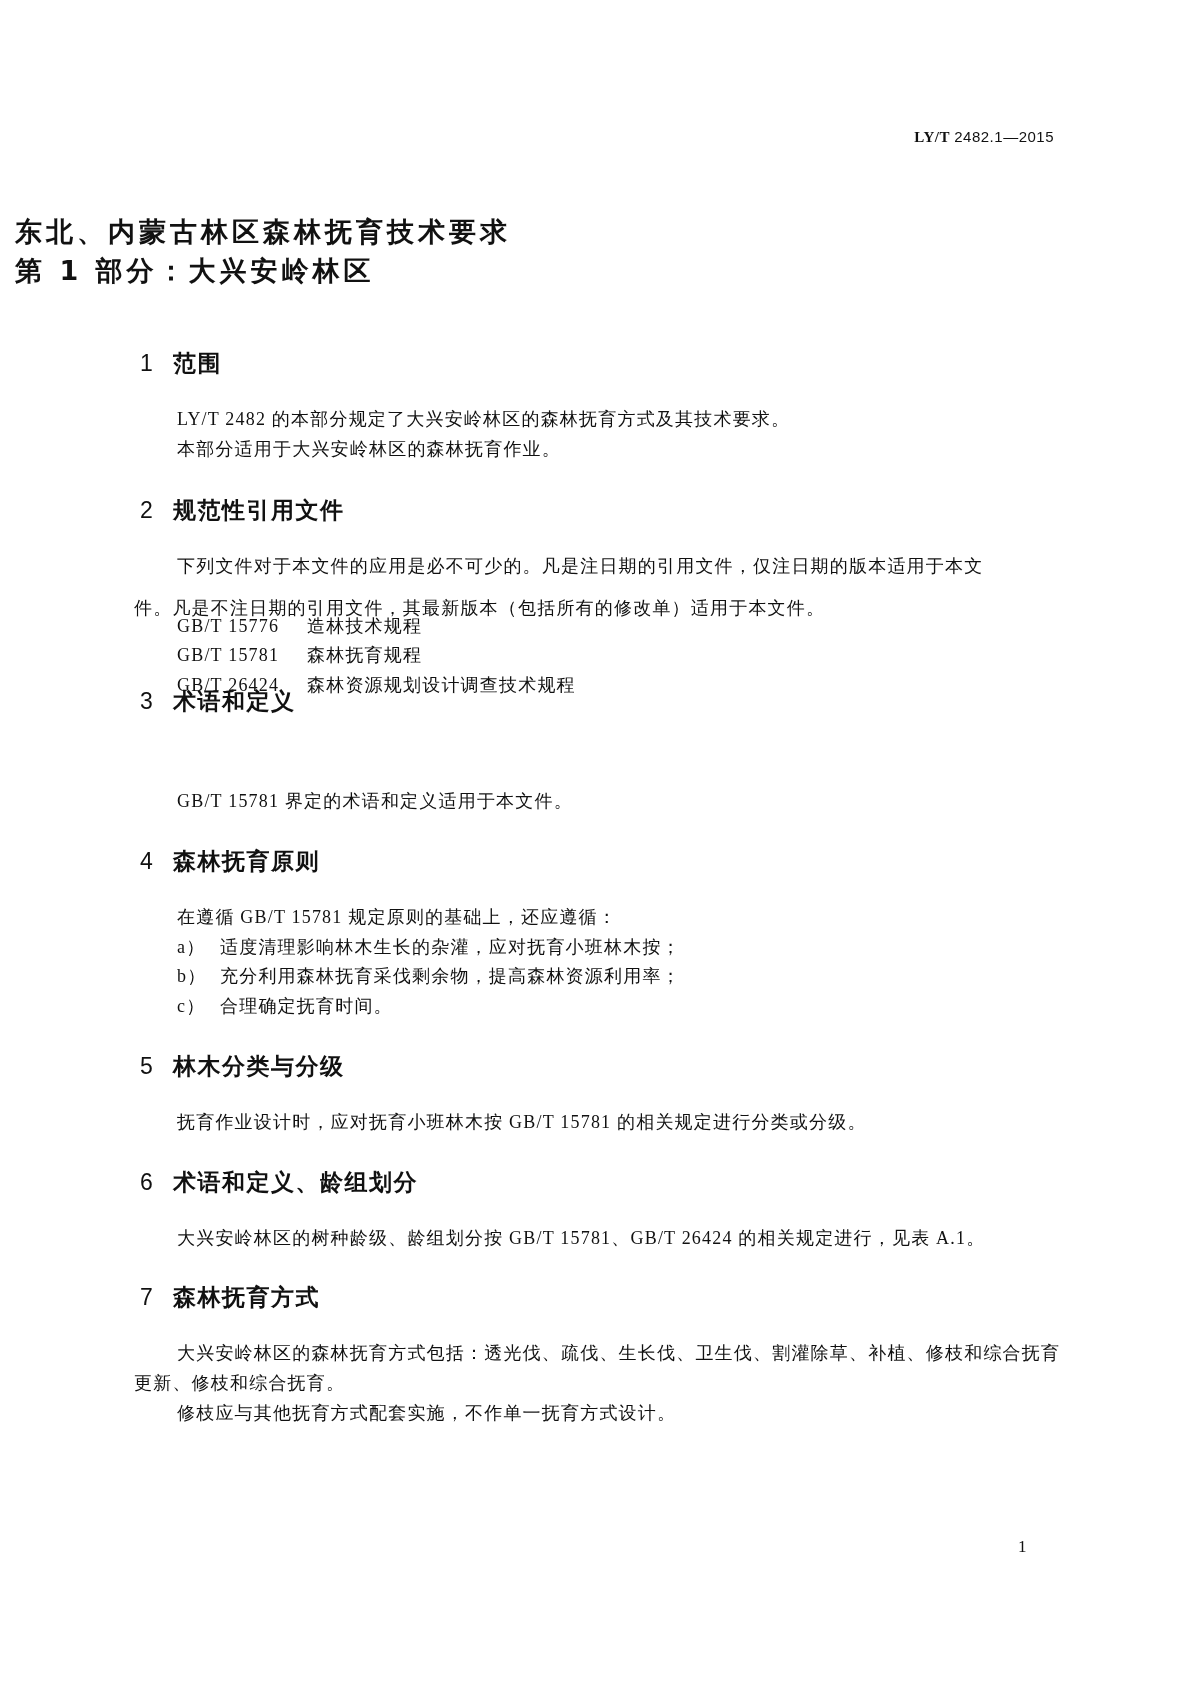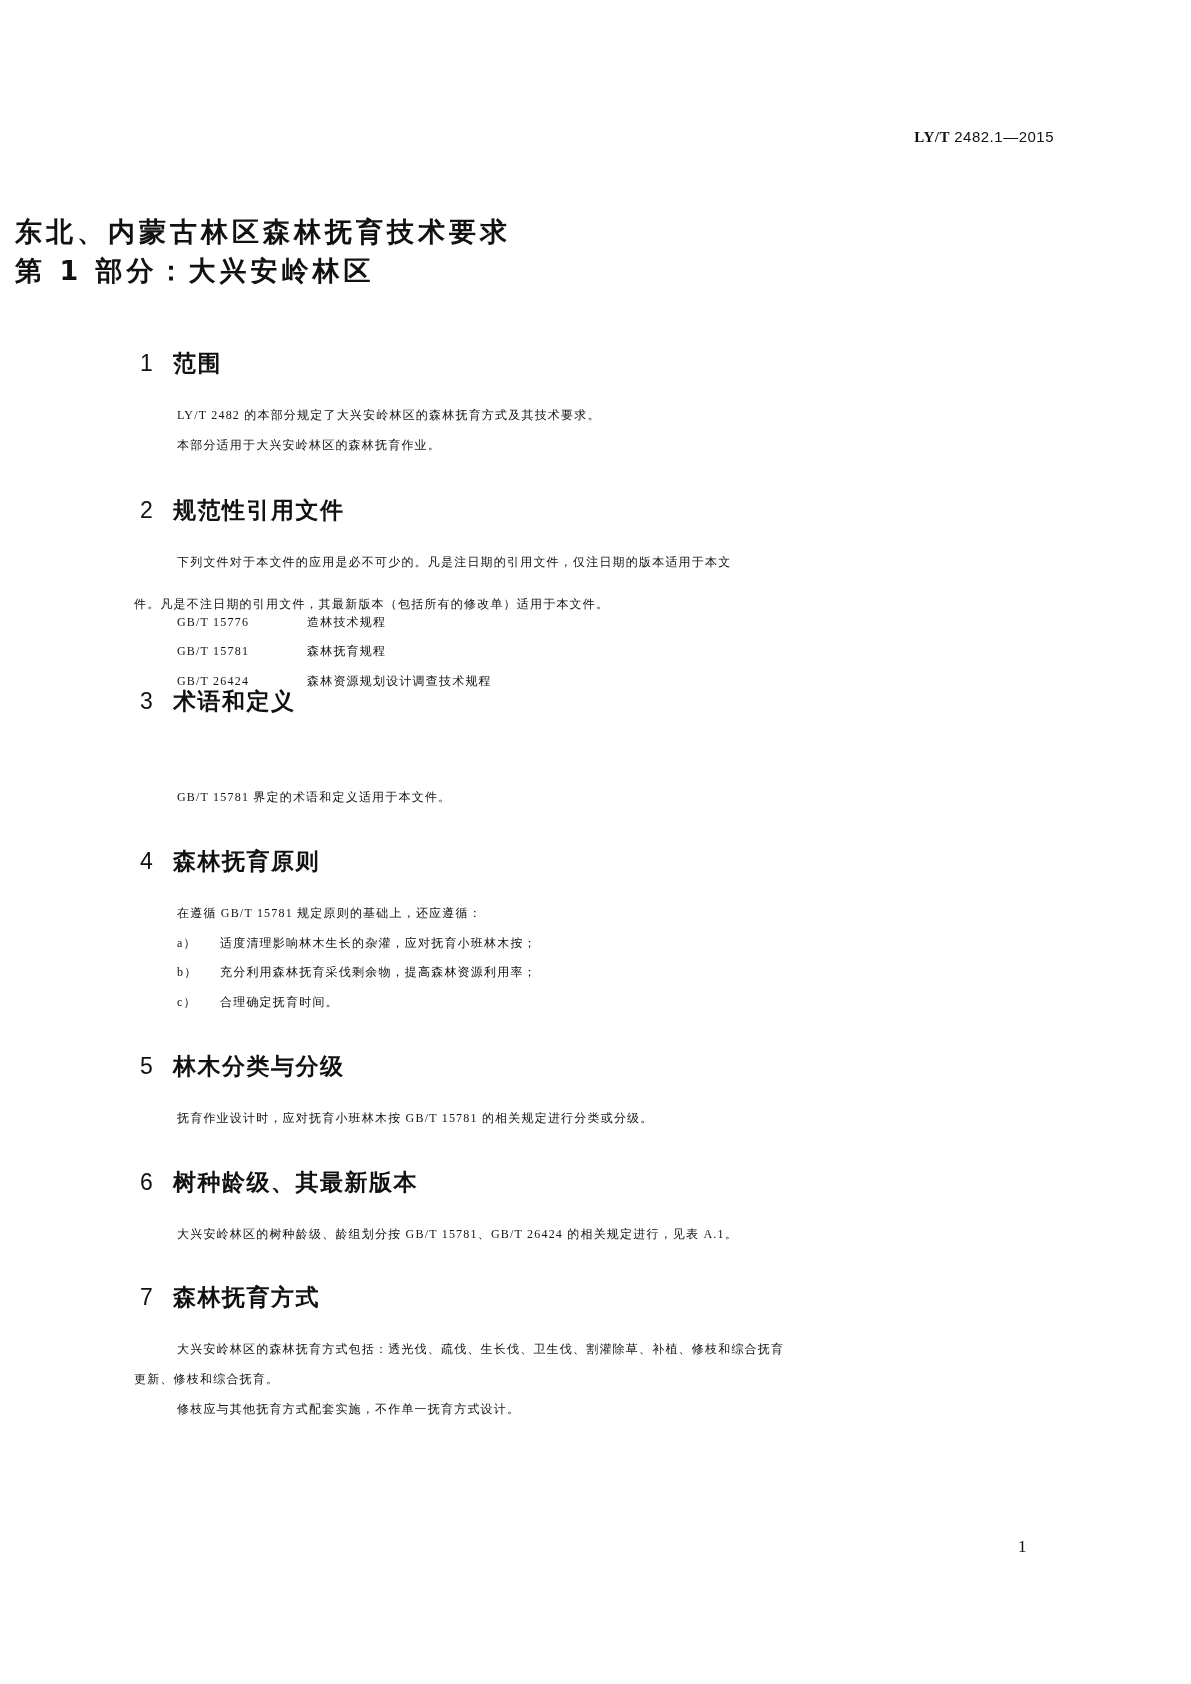--- a/index.html
+++ b/index.html
@@ -6,21 +6,21 @@
   body { width: 1191px; height: 1684px; position: relative; overflow: hidden; color: #111; }
   .serif { font-family: "Liberation Serif", "DejaVu Serif", serif; }
   .sans { font-family: "DejaVu Sans", "Liberation Sans", sans-serif; }
   .abs { position: absolute; white-space: nowrap; }
   .std-no { right: 137px; top: 128px; font-size: 15px; letter-spacing: 0.5px; }
   .std-no .prefix { font-family: "Liberation Serif", serif; font-weight: bold; }
   .std-no .num { font-family: "Liberation Sans", sans-serif; }
   .title { left: 15px; width: 1191px; font-size: 27px; letter-spacing: 4px; font-weight: bold; }
   .h { left: 134px; font-size: 23px; font-weight: bold; letter-spacing: 1.5px; margin-left: 6px; }
   .h .no { display: inline-block; width: 33px; font-weight: normal; font-family: "Liberation Sans", sans-serif; }
-  .p { font-size: 12px; letter-spacing: 1.2px; }
+  .p { font-size: 18px; letter-spacing: 1.2px; }
   .ind { left: 177px; }
   .flush { left: 134px; }
   .ref .code { display: inline-block; width: 130px; }
   .item .lbl { display: inline-block; width: 43px; }
   .pageno { left: 1018px; top: 1537px; font-size: 17px; }
 </style>
 </head>
 <body>
 
 <div class="abs std-no">
@@ -70,21 +70,21 @@
 <div class="abs p serif ind item" style="top:994px;">
   <span class="lbl">c）</span><span>合理确定抚育时间。</span>
 </div>
 
 <div class="abs h sans" style="top:1051px;">
   <span class="no">5</span><span>林木分类与分级</span>
 </div>
 <div class="abs p serif ind" style="top:1110px;">抚育作业设计时，应对抚育小班林木按 GB/T 15781 的相关规定进行分类或分级。</div>
 
 <div class="abs h sans" style="top:1167px;">
-  <span class="no">6</span><span>树种龄级、其最新版本</span>
+  <span class="no">6</span><span>术语和定义、龄组划分</span>
 </div>
 <div class="abs p serif ind" style="top:1226px;">大兴安岭林区的树种龄级、龄组划分按 GB/T 15781、GB/T 26424 的相关规定进行，见表 A.1。</div>
 
 <div class="abs h sans" style="top:1282px;">
   <span class="no">7</span><span>森林抚育方式</span>
 </div>
 <div class="abs p serif ind" style="top:1341px;">大兴安岭林区的森林抚育方式包括：透光伐、疏伐、生长伐、卫生伐、割灌除草、补植、修枝和综合抚育</div>
 <div class="abs p serif flush" style="top:1371px;">更新、修枝和综合抚育。</div>
 <div class="abs p serif ind" style="top:1401px;">修枝应与其他抚育方式配套实施，不作单一抚育方式设计。</div>
 

